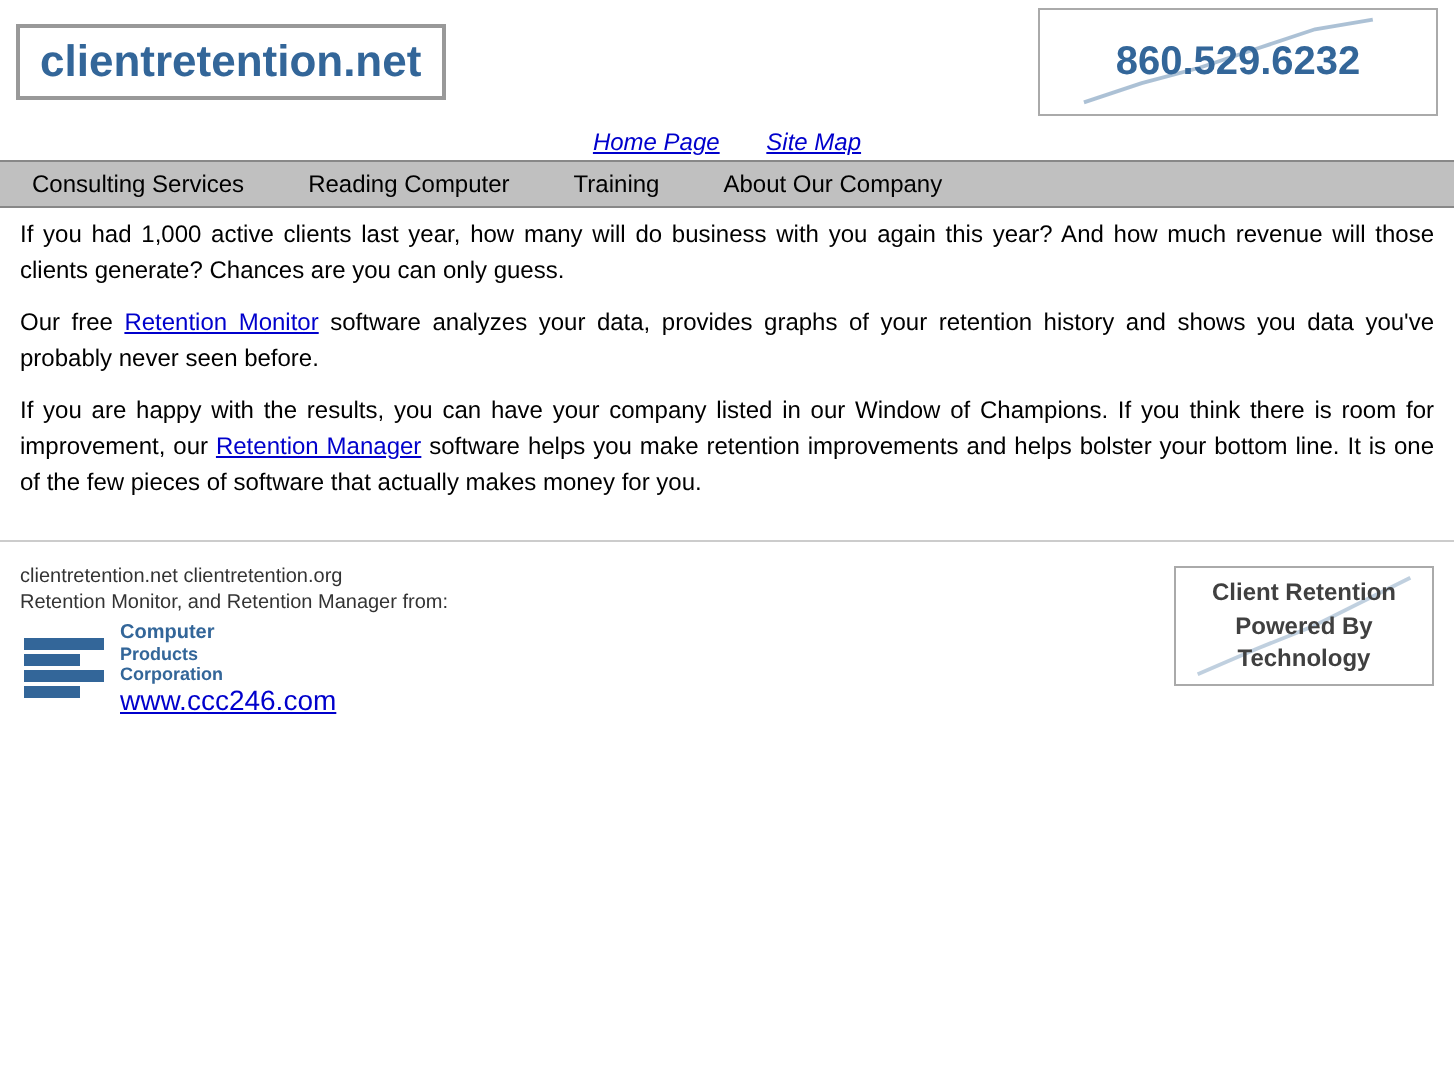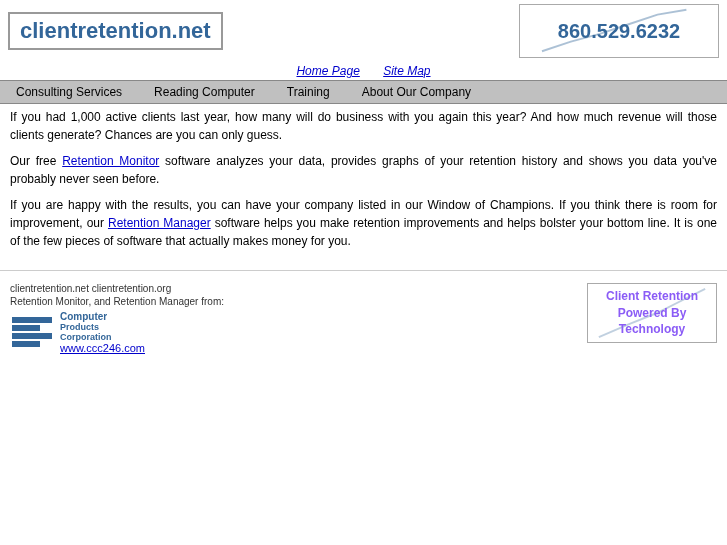--- a/index.html
+++ b/index.html
@@ -143,21 +143,21 @@
     }
     #footer-chart {
       position: absolute;
       top: 0; right: 0;
       width: 100%;
       height: 100%;
       opacity: 0.3;
     }
     #footer-tagline {
       font-size: 12px;
-      color: #8b5cf6;
+      color: #404040;
       font-weight: bold;
       text-align: center;
       position: relative;
       z-index: 1;
       line-height: 1.4;
     }
   </style>
 </head>
 <body>
 
@@ -210,21 +210,21 @@
           <rect x="2" y="2" width="40" height="6" fill="#336699"></rect>
           <rect x="2" y="10" width="28" height="6" fill="#336699"></rect>
           <rect x="2" y="18" width="40" height="6" fill="#336699"></rect>
           <rect x="2" y="26" width="28" height="6" fill="#336699"></rect>
         </svg>
       </div>
       <div style="margin-left:6px;">
         <div style="font-size:10px;color:#336699;font-weight:bold;">Computer</div>
         <div style="font-size:9px;color:#336699;font-weight:bold;">Products</div>
         <div style="font-size:9px;color:#336699;font-weight:bold;">Corporation</div>
-        <a style="font-size:11px;color:#0000cc;text-decoration:underline;text-align:center;">www.ccc246.com</a>
+        <a style="font-size:14px;color:#0000cc;text-decoration:underline;text-align:center;">www.ccc246.com</a>
       </div>
     </div>
   </div>
 
   <div id="footer-right">
     <svg id="footer-chart" viewBox="0 0 130 60" xmlns="http://www.w3.org/2000/svg">
       <polyline points="10,55 40,42 70,30 100,15 120,5" stroke="#336699" stroke-width="2" fill="none"></polyline>
     </svg>
     <div id="footer-tagline">
       <span>Client Retention</span><br>

